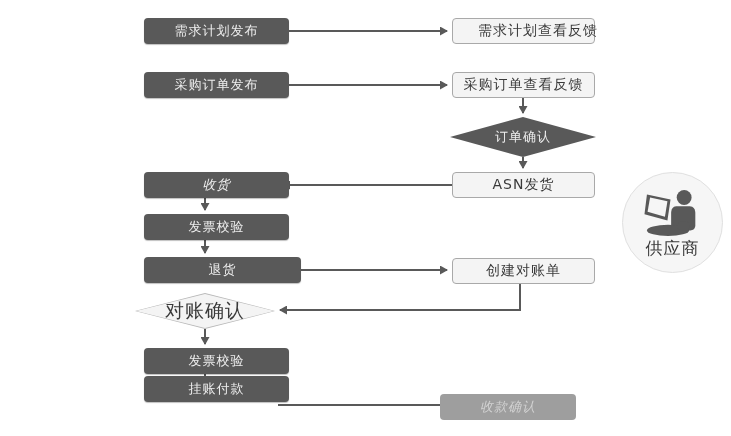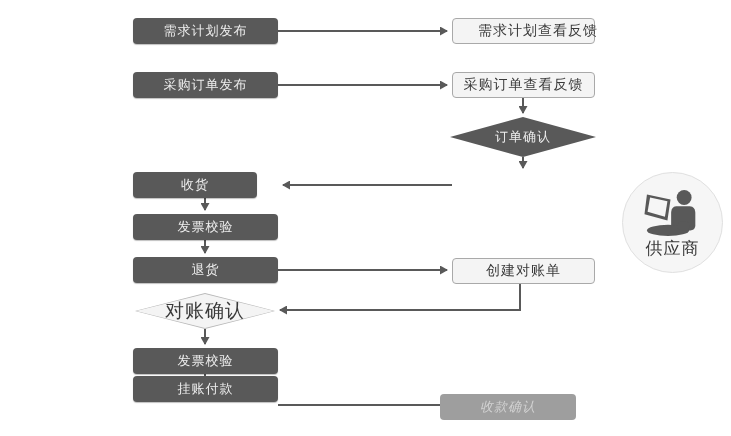--- a/index.html
+++ b/index.html
@@ -5,21 +5,21 @@
   html,body{margin:0;padding:0;background:#ffffff;}
   #canvas{
     position:relative;width:731px;height:436px;background:#ffffff;overflow:hidden;
     font-family:"DejaVu Sans","Liberation Sans",sans-serif;
   }
   #edges{position:absolute;left:0;top:0;pointer-events:none;}
   .node{
     position:absolute;display:flex;align-items:center;justify-content:center;
     box-sizing:border-box;font-size:13px;letter-spacing:1px;white-space:nowrap;
   }
-  .dark{background:#595959;color:#eeeeee;border-radius:4px;box-shadow:0 1px 1px rgba(0,0,0,.25);}
+  .dark{background:#595959;color:#eeeeee;border-radius:4px;box-shadow:0 1px 1px rgba(0,0,0,.25);margin-left:11px;}
   .light{background:#f4f4f4;border:1px solid #a9a9a9;color:#3a3a3a;border-radius:4px;font-size:14px;}
   .muted{background:#9e9e9e;color:#d2d2d2;border-radius:4px;}
   .diamond{clip-path:polygon(50% 0,100% 50%,50% 100%,0 50%);}
   .diamond-dark{background:#595959;color:#eeeeee;}
   .diamond-light-outer{position:absolute;background:#b8b8b8;}
   .diamond-light-inner{
     position:absolute;inset:1px;display:flex;align-items:center;justify-content:center;
     background:#f4f4f4;color:#3a3a3a;font-size:19px;letter-spacing:1px;
   }
   .actor{
@@ -27,23 +27,23 @@
     background:#f6f6f6;border:1px solid #e0e0e0;box-sizing:border-box;
     display:flex;flex-direction:column;align-items:center;justify-content:flex-end;
     padding-bottom:12px;
   }
   .actor-label{font-size:17px;color:#3a3a3a;letter-spacing:1px;}
   .actor-icon{position:absolute;top:14px;left:0;width:100%;display:flex;justify-content:center;}
 
   
   #n-demand-publish{left:133px;top:18px;width:145px;height:26px;}
   #n-po-publish{left:133px;top:72px;width:145px;height:26px;}
-  #n-receive{left:133px;top:172px;width:124px;height:26px;}
+  #n-receive{left:133px;top:172px;width:145px;height:26px;font-style:italic;}
   #n-quality{left:133px;top:214px;width:145px;height:26px;}
-  #n-return{left:133px;top:257px;width:145px;height:26px;}
+  #n-return{left:133px;top:257px;width:157px;height:26px;}
   #n-invoice-check{left:133px;top:348px;width:145px;height:26px;}
   #n-payment{left:133px;top:376px;width:145px;height:26px;}
   #n-demand-feedback{left:452px;top:18px;width:143px;height:26px;padding-left:29px;}
   #n-po-feedback{left:452px;top:72px;width:143px;height:26px;}
   #n-asn-ship{left:452px;top:172px;width:143px;height:26px;}
   #n-create-statement{left:452px;top:258px;width:143px;height:26px;}
   #n-receipt-confirm{left:440px;top:394px;width:136px;height:26px;font-style:italic;}
   #n-order-confirm{left:450px;top:117px;width:146px;height:40px;}
   #n-statement-confirm{left:135px;top:293px;width:140px;height:36px;}
   #actor-buyer{left:8px;top:172px;}
@@ -83,20 +83,21 @@
   <div id="n-return" class="node dark">退货</div>
   <div id="n-statement-confirm" class="node diamond diamond-light-outer">
     <div class="diamond diamond-light-inner">对账确认</div>
   </div>
   <div id="n-invoice-check" class="node dark">发票校验</div>
   <div id="n-payment" class="node dark">挂账付款</div>
 
   <div id="n-demand-feedback" class="node light">需求计划查看反馈</div>
   <div id="n-po-feedback" class="node light">采购订单查看反馈</div>
   <div id="n-order-confirm" class="node diamond diamond-dark">订单确认</div>
+  <div id="n-asn-ship" class="node light">ASN发货</div>
   <div id="n-create-statement" class="node light">创建对账单</div>
   <div id="n-receipt-confirm" class="node muted">收款确认</div>
 
 
   <div id="actor-supplier" class="actor">
     <span class="actor-icon">
       <svg width="64" height="62" viewBox="0 0 100 100">
         <g fill="#595959">
           <circle cx="68" cy="17" r="12"></circle>
           <path d="M55 31h22c6 0 9 5 9 11v20c0 5-4 8-8 8H56c-5 0-9-3-9-8V42c0-6 3-11 8-11z"></path>

